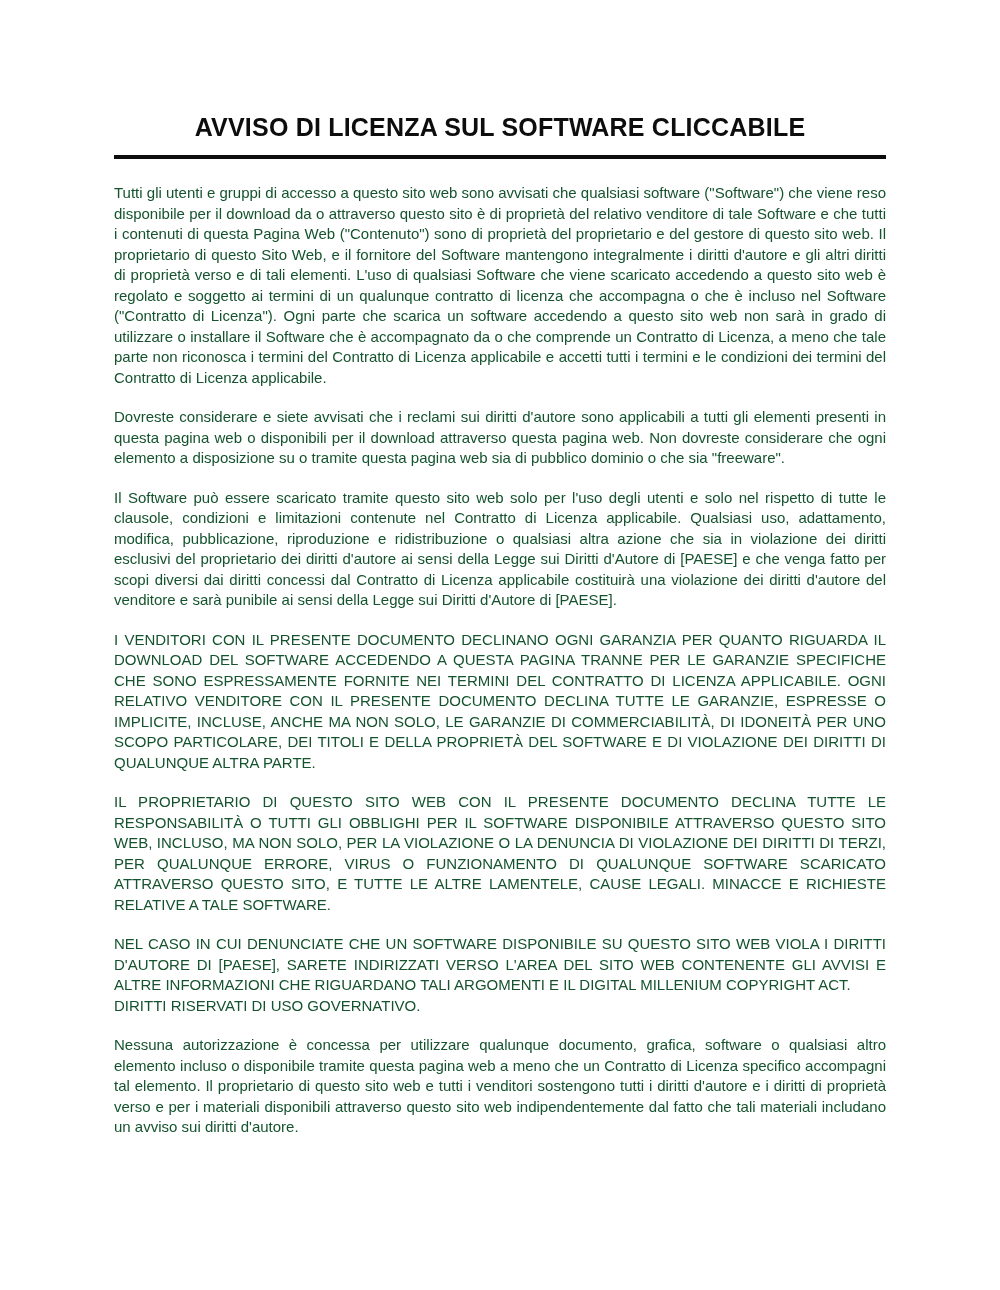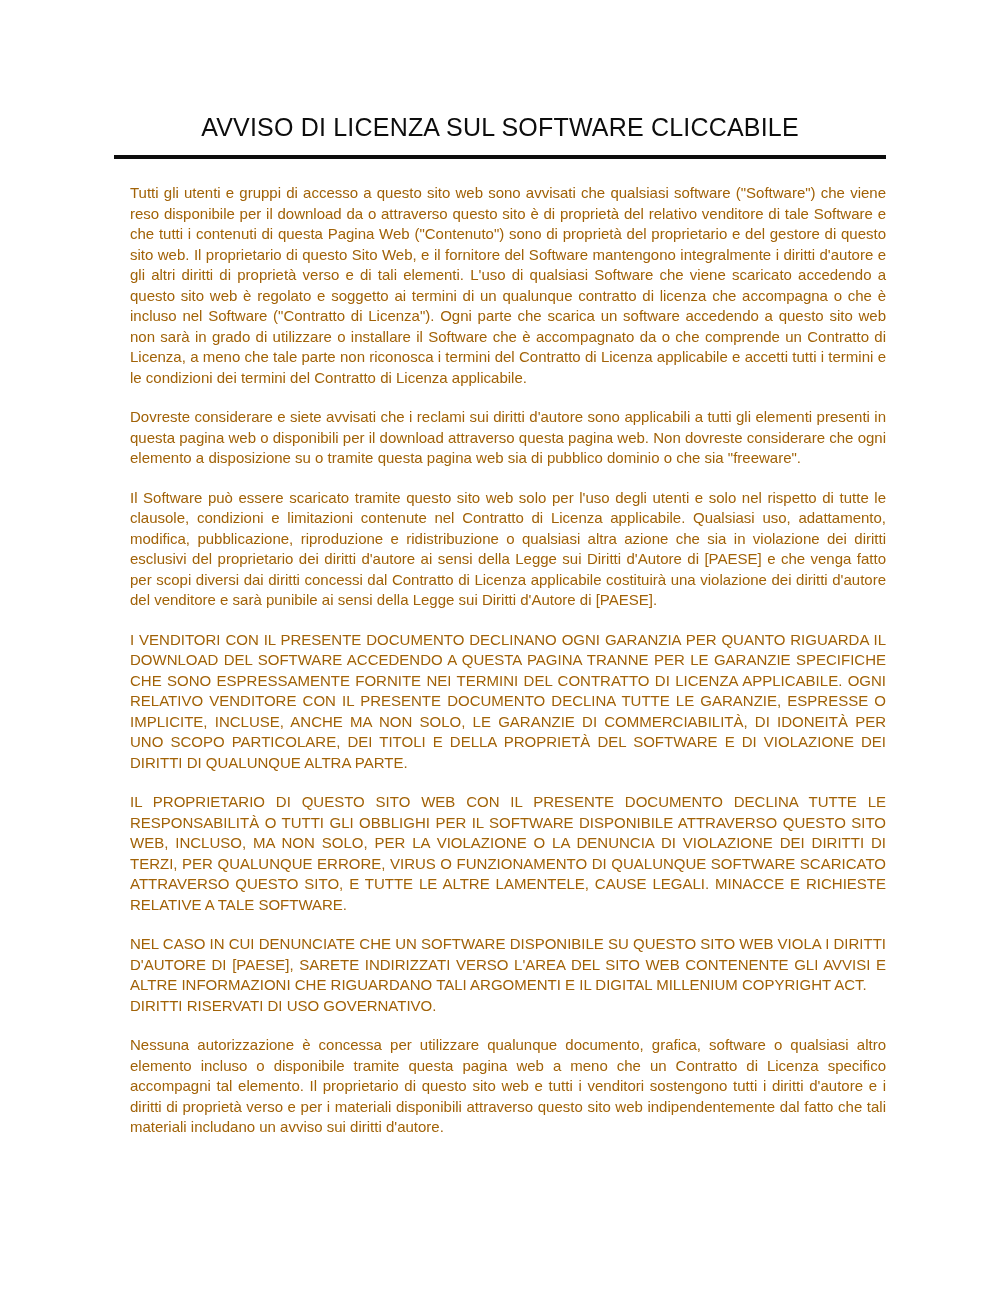--- a/index.html
+++ b/index.html
@@ -15,38 +15,38 @@
     color: #000000;
     box-sizing: border-box;
     padding: 112px 114px 0 114px;
     font-family: "Liberation Sans", "DejaVu Sans", sans-serif;
     overflow: hidden;
   }
   .doc-title {
     margin: 0 0 13px 0;
     font-size: 25px;
     line-height: 30px;
-    font-weight: normal;
+    font-weight: bold;
     text-align: center;
     letter-spacing: 0.2px;
     color: #0d0d0d;
   }
   .title-divider {
     border: none;
     border-top: 4px solid #0d0d0d;
     margin: 0 0 24px 0;
     height: 0;
   }
   .doc-paragraph {
-    margin: 0 0 19px 16px;
+    margin: 0 0 19px 0;
     font-size: 15px;
     line-height: 20.5px;
     text-align: justify;
     white-space: pre-line;
-    color: #a16207;
+    color: #14532d;
   }
 </style>
 </head>
 <body>
 
 <div class="page">
   <h1 class="doc-title">AVVISO DI LICENZA SUL SOFTWARE CLICCABILE</h1>
 
   <hr class="title-divider">
 

